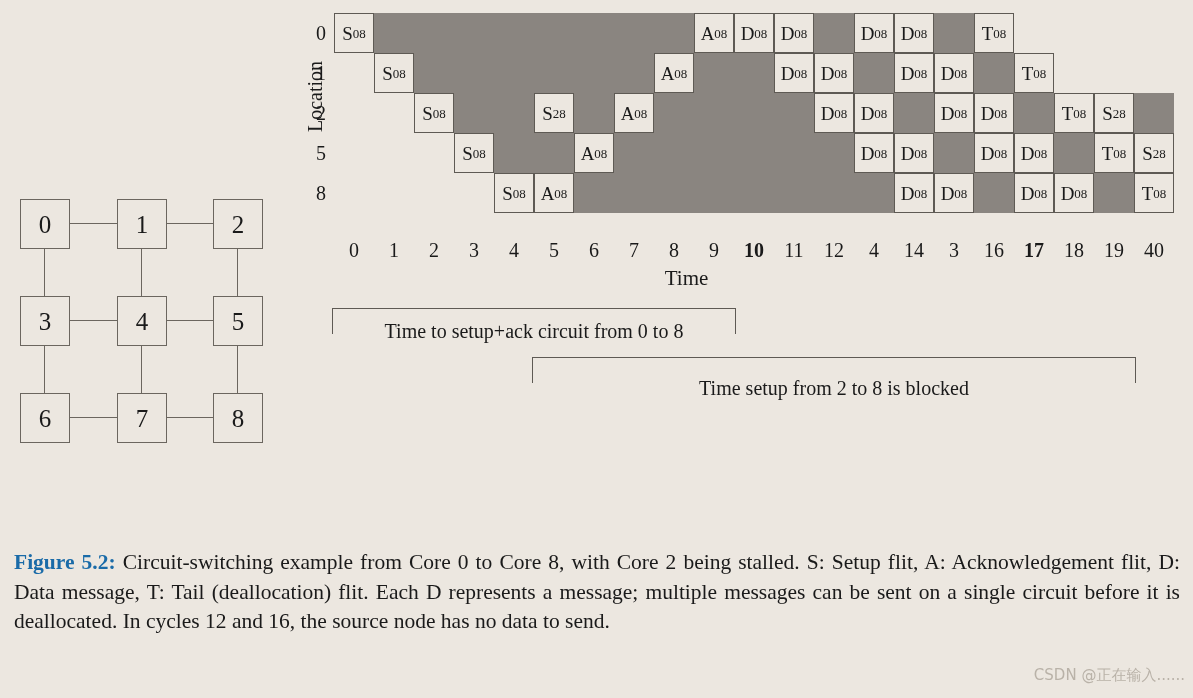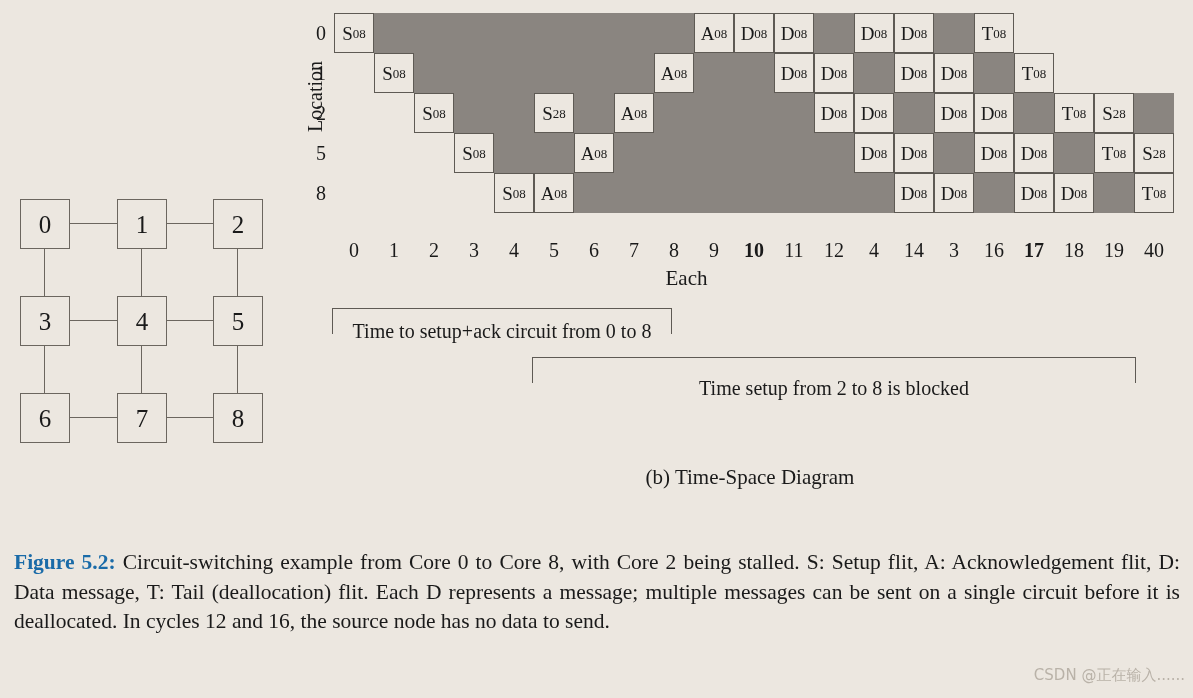--- a/index.html
+++ b/index.html
@@ -370,37 +370,36 @@
         <div class="tick-label" style="left: 854px;">4</div>
         <div class="tick-label" style="left: 894px;">14</div>
         <div class="tick-label" style="left: 934px;">3</div>
         <div class="tick-label" style="left: 974px;">16</div>
         <div class="tick-label" style="left: 1014px; font-weight: bold;">17</div>
         <div class="tick-label" style="left: 1054px;">18</div>
         <div class="tick-label" style="left: 1094px;">19</div>
         <div class="tick-label" style="left: 1134px;">40</div>
       </div>
     <div id="time-label">
-      <span>Each</span>
+      <span>Time</span>
     </div>
     <div id="brackets">
-        <div class="bracket" id="bracket1" style="left: 332px; top: 308px; width: 340px;">
+        <div class="bracket" id="bracket1" style="left: 332px; top: 308px; width: 404px;">
           <div class="bar"></div>
           <div class="cap-l"></div>
           <div class="cap-r"></div>
           <div class="btext">Time to setup+ack circuit from 0 to 8</div>
         </div>
         <div class="bracket" id="bracket2" style="left: 532px; top: 357px; width: 604px;">
           <div class="bar"></div>
           <div class="cap-l"></div>
           <div class="cap-r"></div>
           <div class="btext">Time setup from 2 to 8 is blocked</div>
         </div>
       </div>
   </div>
-  <div id="tsd-caption">(b) Time-Space Diagram</div>
 
   <div id="caption">
     <span class="figlabel">Figure 5.2:</span>
     <span>Circuit-switching example from Core 0 to Core 8, with Core 2 being stalled. S: Setup flit, A: Acknowledgement flit, D: Data message, T: Tail (deallocation) flit. Each D represents a message; multiple messages can be sent on a single circuit before it is deallocated. In cycles 12 and 16, the source node has no data to send.</span>
   </div>
   <div id="watermark">CSDN @正在输入......</div>
 </div>
 
 </body></html>

